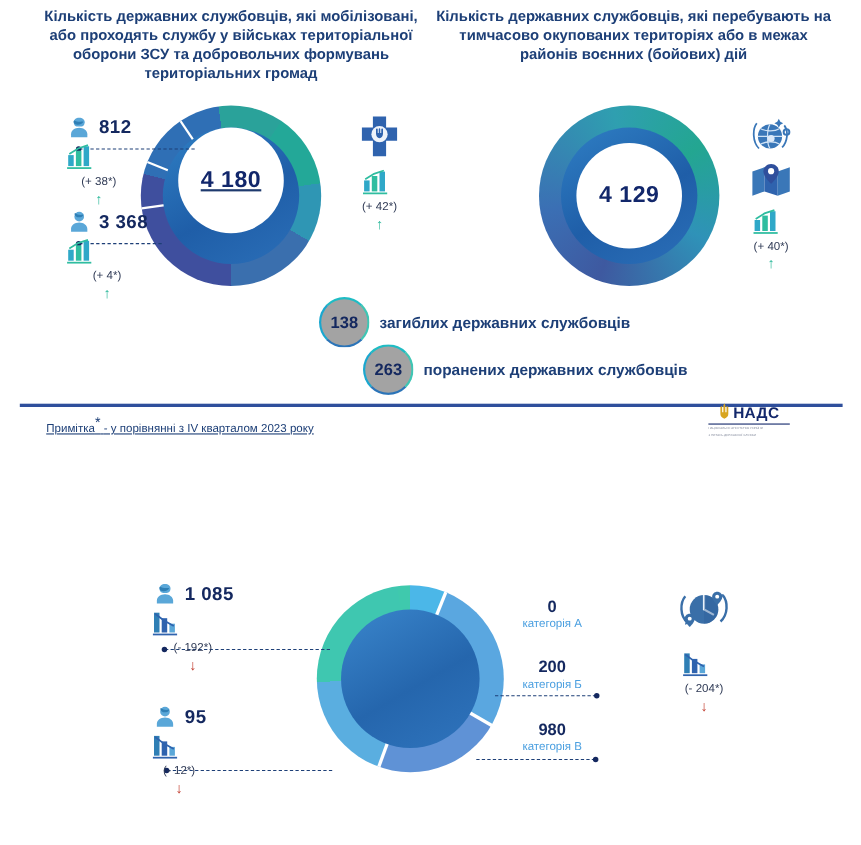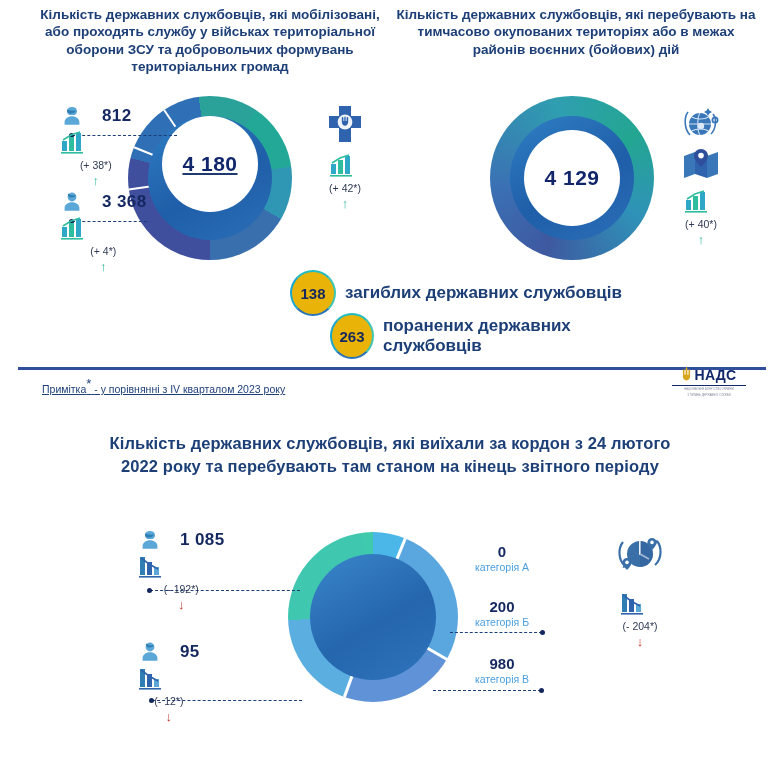--- a/index.html
+++ b/index.html
@@ -79,21 +79,21 @@
         #3fc9ad 352deg 360deg);
   }
   #donut-bottom .ring{ left:22px; top:22px; width:126px; height:126px;
     background:linear-gradient(150deg,#3a86cc,#2566ad 55%,#2f74bd); }
   #donut-bottom .hole{ left:36px; top:36px; width:98px; height:98px; }
   #donut-bottom .center-val{ font-size:22px; }
   .wedge-line{ position:absolute; background:#ffffff; }
 
   
   .stat{ position:absolute; }
-  .stat .row1{ display:flex; align-items:center; gap:18px; }
+  .stat .row1{ display:flex; align-items:center; gap:6px; }
   .stat .num{ font-size:17px; font-weight:bold; color:#14285f; letter-spacing:.4px; }
   .stat .trend{ display:flex; align-items:center; gap:3px; margin-top:4px; font-size:10.5px; color:#2f3a55;flex-direction:column; }
   .stat .trend .pct{ font-size:10.5px; }
   .chart-ico{ display:block; margin-top:3px; }
 
   #stat-women-1{ left:60px; top:104px; }
   #stat-men-1{ left:60px; top:190px; }
   #stat-cross{ left:325px; top:104px; }
   #stat-right-icons{ left:680px; top:106px; }
   #stat-women-2{ left:138px; top:528px; }
@@ -105,39 +105,39 @@
   .dot{ position:absolute; width:5px; height:5px; border-radius:50%; background:#14285f; }
 
   
   .circ-row{ position:absolute; display:flex; align-items:center; gap:9px; }
   .circ{
     width:46px; height:46px; border-radius:50%;
     border:2.6px solid;
     border-color:#1fbcc4 #3ec6b4 #2b74b8 #1aa7cf;
     display:flex; align-items:center; justify-content:center;
     font-size:15px; font-weight:bold; color:#14285f;
-    background:#eab308;
-  }
-  .circ-label{ font-size:17px; font-weight:bold; color:#1d3f77; }
+    background:#a3a3a3;
+  }
+  .circ-label{ font-size:14px; font-weight:bold; color:#1d3f77; }
   #killed-row{ left:290px; top:270px; }
   #wounded-row{ left:330px; top:313px; }
 
   
   .cat{ position:absolute; text-align:center; width:84px; }
   .cat .cnum{ font-size:15px; font-weight:bold; color:#14285f; }
   .cat .cname{ font-size:10.5px; font-weight:normal; color:#4a9fe0; margin-top:1px; }
   #cat-a{ left:460px; top:543px; }
   #cat-b{ left:460px; top:598px; }
   #cat-v{ left:460px; top:655px; }
 
   
   #divider{ position:absolute; left:18px; top:367px; width:748px; height:2.5px; background:#2f4f9c; }
   #note{ position:absolute; left:42px; top:376px; font-size:10.5px; color:#1d3f77;text-decoration:underline; }
   #note .star{ font-size:13px; vertical-align:super; }
-  #logo{ position:absolute; left:672px; top:366px; width:74px; text-align:center; }
+  #logo{ position:absolute; left:644px; top:366px; width:74px; }
   #logo .lrow{ display:flex; align-items:center; justify-content:center; gap:2px; }
   #logo .lname{ font-size:14px; font-weight:bold; color:#12276b; letter-spacing:.3px; }
   #logo .lsub{ font-size:2.6px; color:#7b8295; line-height:1.5; margin-top:2px; letter-spacing:.1px; }
   #logo .lbar{ height:1.4px; background:#12276b; margin-top:1.5px; }
 
   .ico{ display:block; }
   .up-arrow{ color:#2bb89a; font-weight:bold; font-size:13px; line-height:1; }
   .down-arrow{ color:#c0392b; font-weight:bold; font-size:13px; line-height:1; }
 </style>
 </head>
@@ -286,21 +286,20 @@
       <svg width="11" height="17" viewBox="0 0 11 17">
         <path d="M5.5 0.6l.9 2v6.2h1.1V3.2l1.6.9v6.3c0 2-1.2 3.4-3.6 4.2-2.4-.8-3.6-2.2-3.6-4.2V4.1l1.6-.9v5.6h1.1V2.6z" fill="#d8a521"></path>
       </svg>
       <span class="lname">НАДС</span>
     </div>
     <div class="lbar"></div>
     <div class="lsub">НАЦІОНАЛЬНЕ АГЕНТСТВО УКРАЇНИ</div>
     <div class="lsub">З ПИТАНЬ ДЕРЖАВНОЇ СЛУЖБИ</div>
   </div>
 
-  <div class="block-title" id="title-bottom">Кількість державних службовців, які виїхали за кордон з 24 лютого 2022 року та перебувають там станом на кінець звітного періоду</div>
 
   <div class="donut" id="donut-bottom">
     <div class="wedge-line" style="left:84px;top:0;width:3px;height:85px;transform:rotate(22deg);transform-origin:bottom center;"></div>
     <div class="wedge-line" style="left:84px;top:0;width:3px;height:85px;transform:rotate(120deg);transform-origin:bottom center;"></div>
     <div class="wedge-line" style="left:84px;top:0;width:3px;height:85px;transform:rotate(200deg);transform-origin:bottom center;"></div>
     <div class="ring"></div>
   </div>
 
   <div class="dash" style="left:150px; top:590px; width:150px;"></div>
   <div class="dot" style="left:147px; top:587.5px;"></div>

